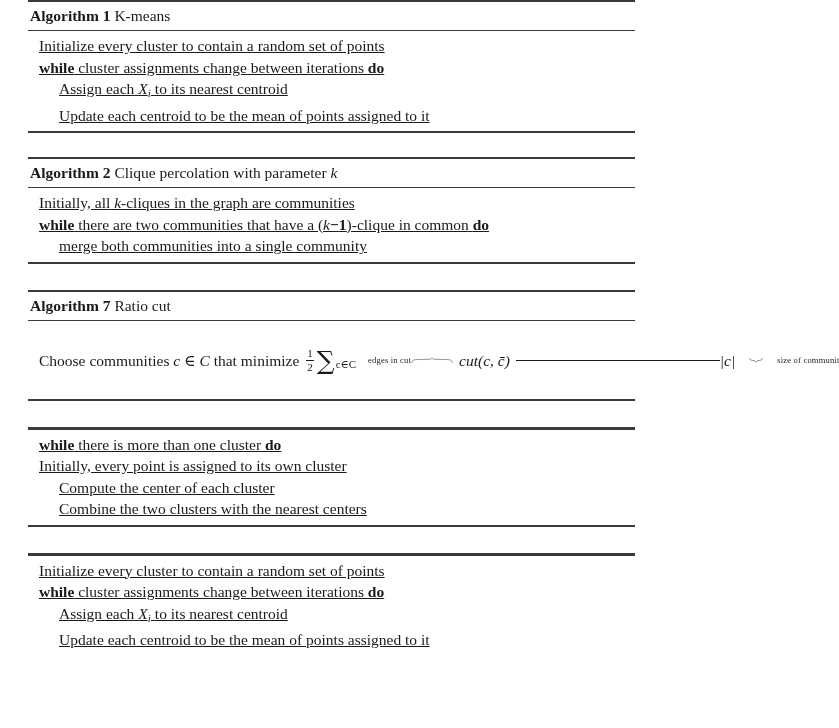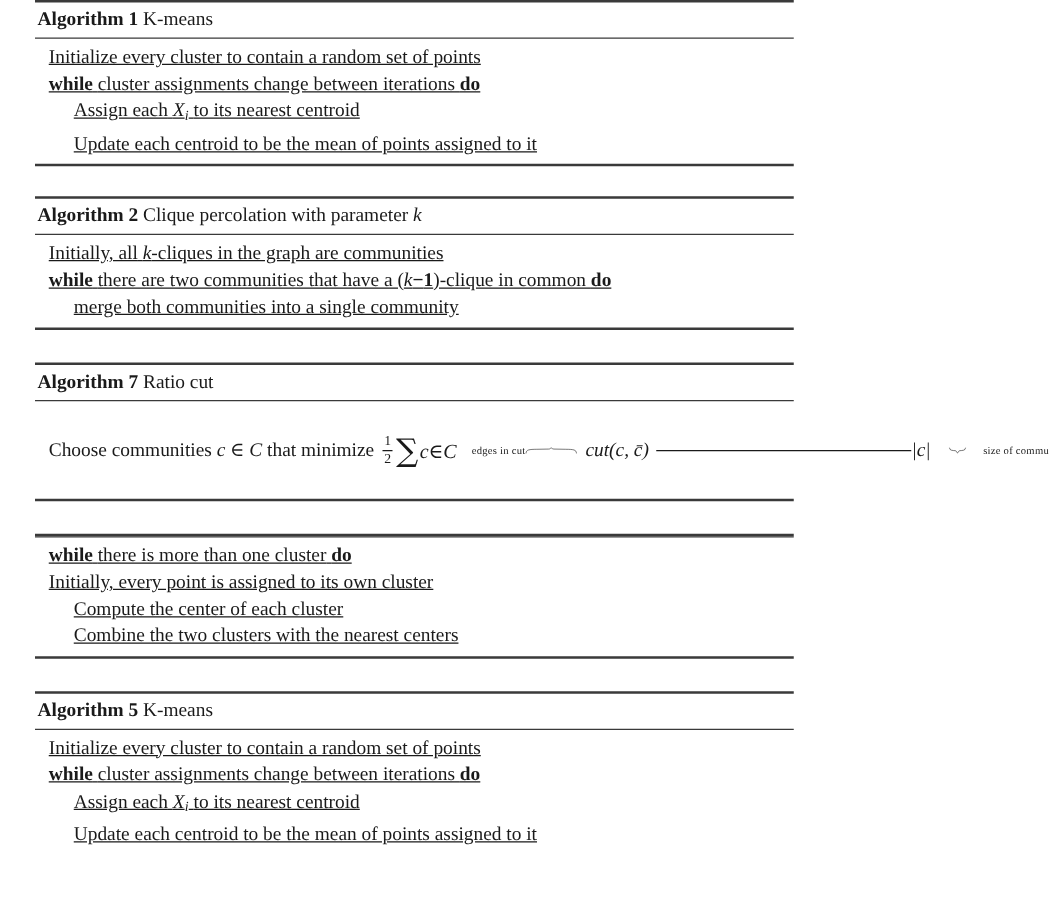--- a/index.html
+++ b/index.html
@@ -107,22 +107,21 @@
     width: 100%;
     border-top: 1px solid #1a1a1a;
     margin: 0.5px 0;
   }
   .sigma {
     font-size: 25px;
     line-height: 1;
     font-family: "DejaVu Serif", serif;
   }
   .sigma-sub {
-    font-size: 16px;
-    font-style: italic;
+    font-size: 11px;
     align-self: flex-end;
     padding-bottom: 2px;
     margin-left: 1px;
   }
   .ratio {
     display: inline-flex;
     flex-direction: row;
     align-items: center;
     margin-left: 12px;
   }
@@ -281,24 +280,20 @@
         <span>Combine the two clusters with the nearest centers</span>
       </div>
     </div>
     <div class="rule-bot"></div>
   </div>
 
   <div class="gap-md"></div>
 
   <div class="algo-block">
     <div class="rule-top"></div>
-    <div class="algo-title">
-      <span class="kw">Algorithm 5</span>
-      <span class="ttl">K-means</span>
-    </div>
     <div class="rule-mid"></div>
     <div class="algo-body">
       <div class="line ind1">
         <span>Initialize every cluster to contain a random set of points</span>
       </div>
       <div class="line ind1">
         <span class="bold">while</span>
         <span>cluster assignments change between iterations</span>
         <span class="bold">do</span>
       </div>

